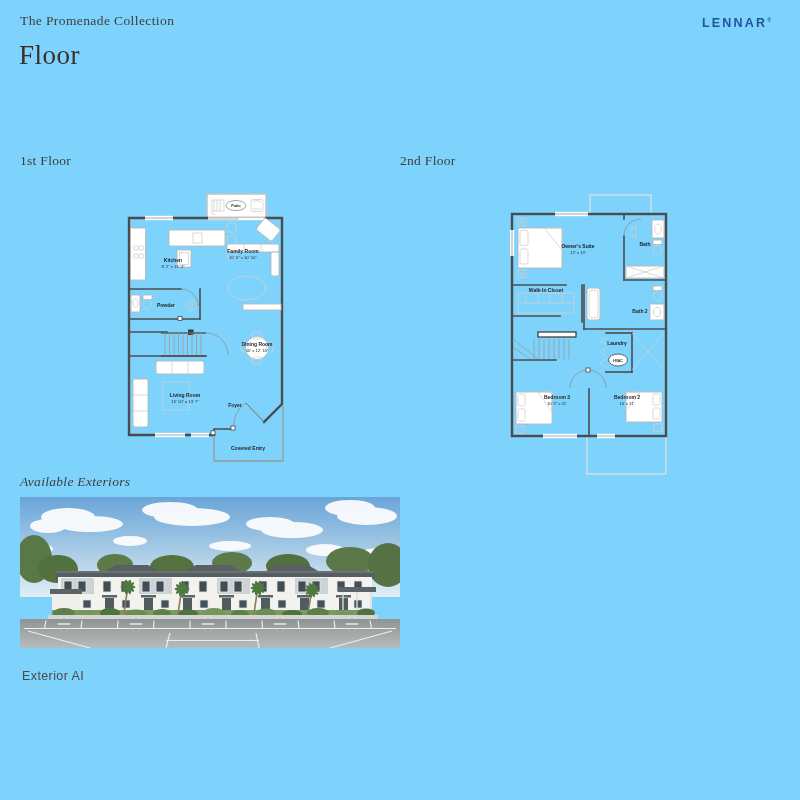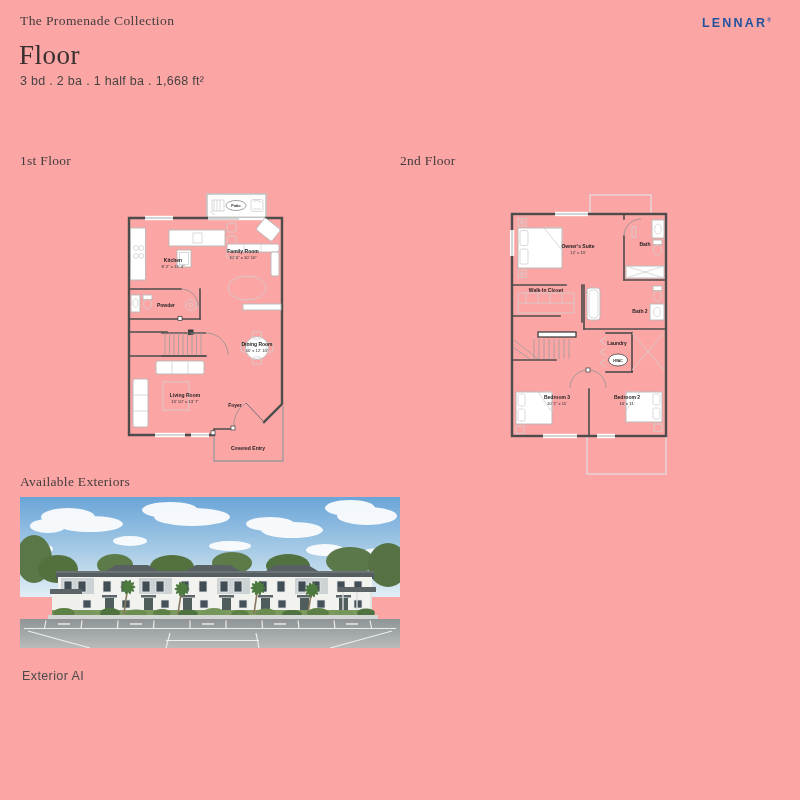--- a/index.html
+++ b/index.html
@@ -1,30 +1,30 @@
 <!DOCTYPE html>
 <html><head>
 <meta charset="utf-8">
 <style>
   html,body{margin:0;padding:0;background:#fff;}
-  #page{position:relative;width:800px;height:800px;background:#fca5a5;overflow:hidden;
+  #page{position:relative;width:800px;height:800px;background:#7dd3fc;overflow:hidden;
         font-family:"Liberation Sans",sans-serif;color:#3e3a39;}
   .serif{font-family:"Liberation Serif","DejaVu Serif",serif;}
   #collection{position:absolute;left:20px;top:13px;font-size:13.5px;letter-spacing:.4px;color:#413d3c;}
   #brand{position:absolute;left:702px;top:16px;font-size:12.5px;font-weight:bold;
          letter-spacing:2.2px;color:#22549e;}
   #brand sup{font-size:5px;letter-spacing:0;}
   #plan-name{position:absolute;left:19px;top:40px;font-size:27px;color:#38302e;letter-spacing:.5px;}
   #specs{position:absolute;left:20px;top:74px;font-size:12.5px;color:#474340;letter-spacing:.3px;}
   .floor-label{position:absolute;font-size:13.5px;color:#413d3c;letter-spacing:.3px;font-family:Liberation Serif, serif;}
   #first-floor-label{left:20px;top:153px;}
   #second-floor-label{left:400px;top:153px;}
   #first-plan{position:absolute;left:127px;top:192px;}
   #second-plan{position:absolute;left:510px;top:192px;}
-  #exteriors-label{position:absolute;left:20px;top:474px;font-size:13.5px;color:#413d3c;letter-spacing:.3px;}
+  #exteriors-label{position:absolute;left:20px;top:474px;font-size:13.5px;color:#413d3c;letter-spacing:.3px;font-style:italic;}
   #exterior-photo{position:absolute;left:20px;top:497px;width:380px;height:151px;cursor:pointer;}
   #exterior-caption{position:absolute;left:22px;top:653px;font-size:12.5px;color:#4a4a4a;letter-spacing:.4px;margin-top:16px;}
   
   .wall{stroke:#4c4c4c;stroke-width:2.4;fill:none;stroke-linecap:square;}
   .wall-in{stroke:#4c4c4c;stroke-width:1.6;fill:none;stroke-linecap:square;}
   .wall-lt{stroke:#9a9a9a;stroke-width:1.3;fill:none;}
   .ghost{stroke:#e2e2e2;stroke-width:1.2;fill:none;}
   .furn{stroke:#b9b9b9;stroke-width:.9;fill:#fff;}
   .furn2{stroke:#cfcfcf;stroke-width:.8;fill:none;}
   .win{stroke:#a9a9a9;stroke-width:1;}
@@ -36,21 +36,20 @@
   .df{fill:#fff;stroke:#4c4c4c;stroke-width:.8;}
 </style>
 </head>
 <body>
 
 <div id="page">
 
   <div class="serif" id="collection">The Promenade Collection</div>
   <div id="brand"><span>LENNAR</span><sup>®</sup></div>
   <div class="serif" id="plan-name">Floor</div>
-  <div id="specs">3 bd . 2 ba . 1 half ba . 1,668 ft²</div>
 
   <div class="serif floor-label" id="first-floor-label">1st Floor</div>
   <div class="serif floor-label" id="second-floor-label">2nd Floor</div>
 
   <svg id="first-plan" width="164" height="280" viewBox="0 0 164 280">
 
     <g>
       <rect x="80" y="2" width="59" height="23" fill="#fff" stroke="#c4c4c4" stroke-width="1.6"></rect>
       <rect x="85" y="8" width="12" height="11" class="furn2"></rect>
       <line x1="87" y1="8" x2="87" y2="19" class="furn2"></line>

